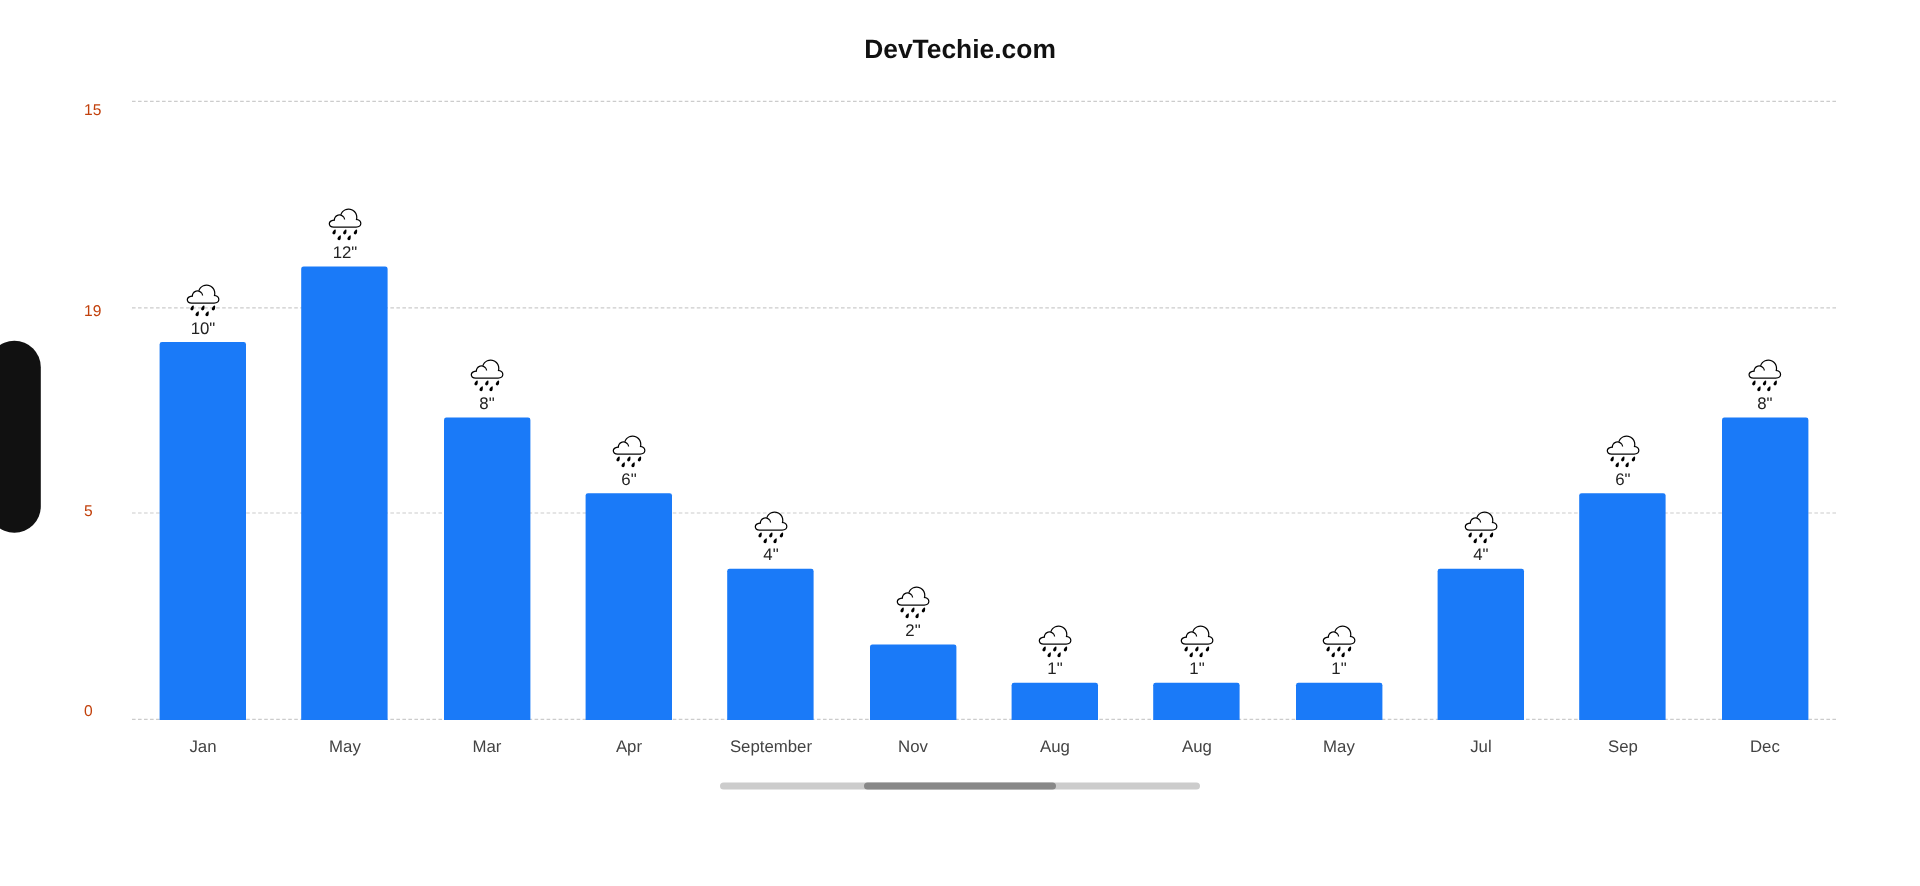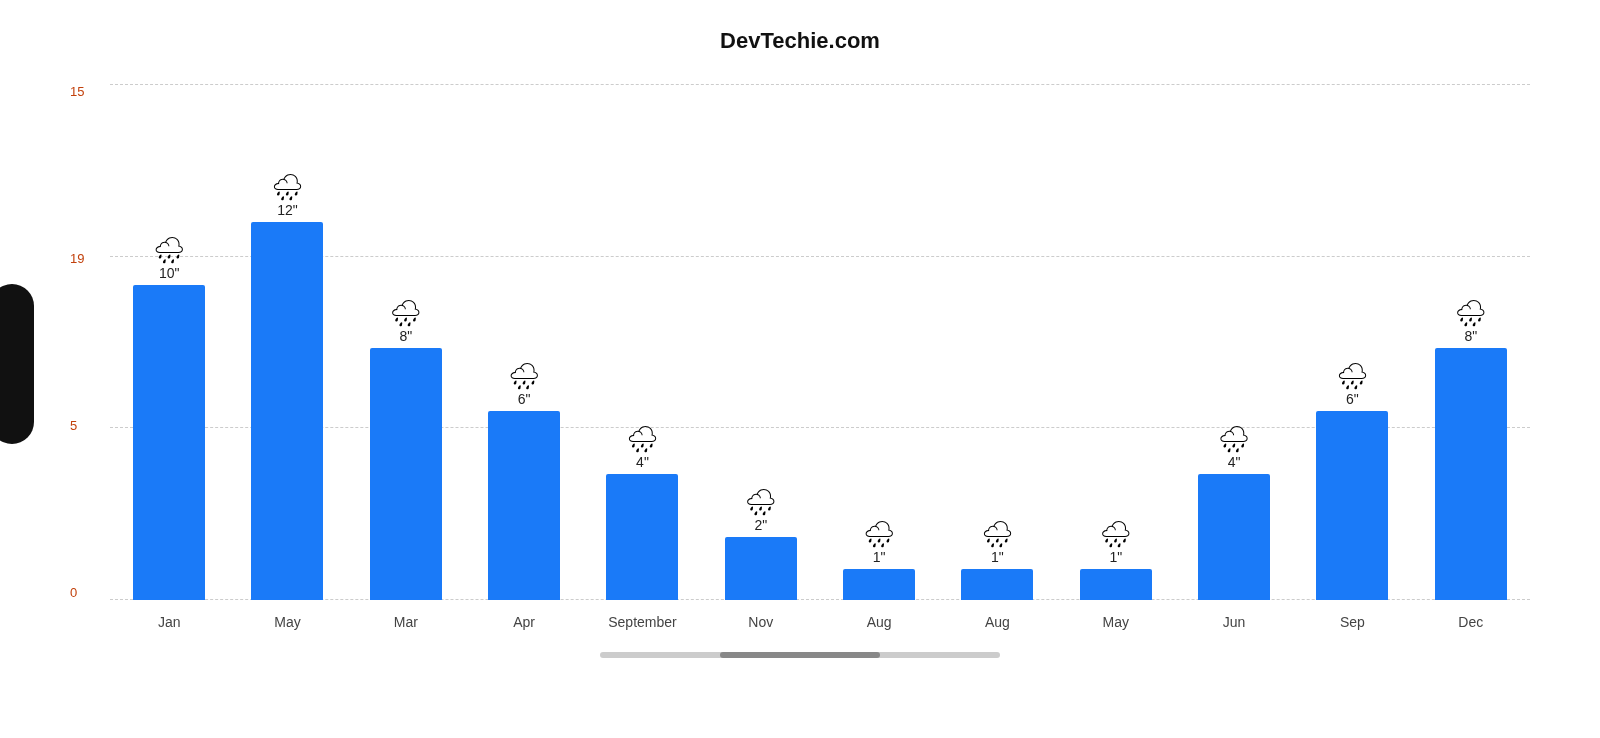--- a/index.html
+++ b/index.html
@@ -239,21 +239,21 @@
     <div class="x-labels-row" id="x-labels-row">
     <div class="x-label">Jan</div>
         <div class="x-label">May</div>
         <div class="x-label">Mar</div>
         <div class="x-label">Apr</div>
         <div class="x-label">September</div>
         <div class="x-label">Nov</div>
         <div class="x-label">Aug</div>
         <div class="x-label">Aug</div>
         <div class="x-label">May</div>
-        <div class="x-label">Jun</div>
+        <div class="x-label">Jul</div>
         <div class="x-label">Sep</div>
         <div class="x-label">Dec</div>
       </div>
   </div>
 </div>
 
 <div class="scrollbar-container">
   <div class="scrollbar-thumb"></div>
 </div>
 

